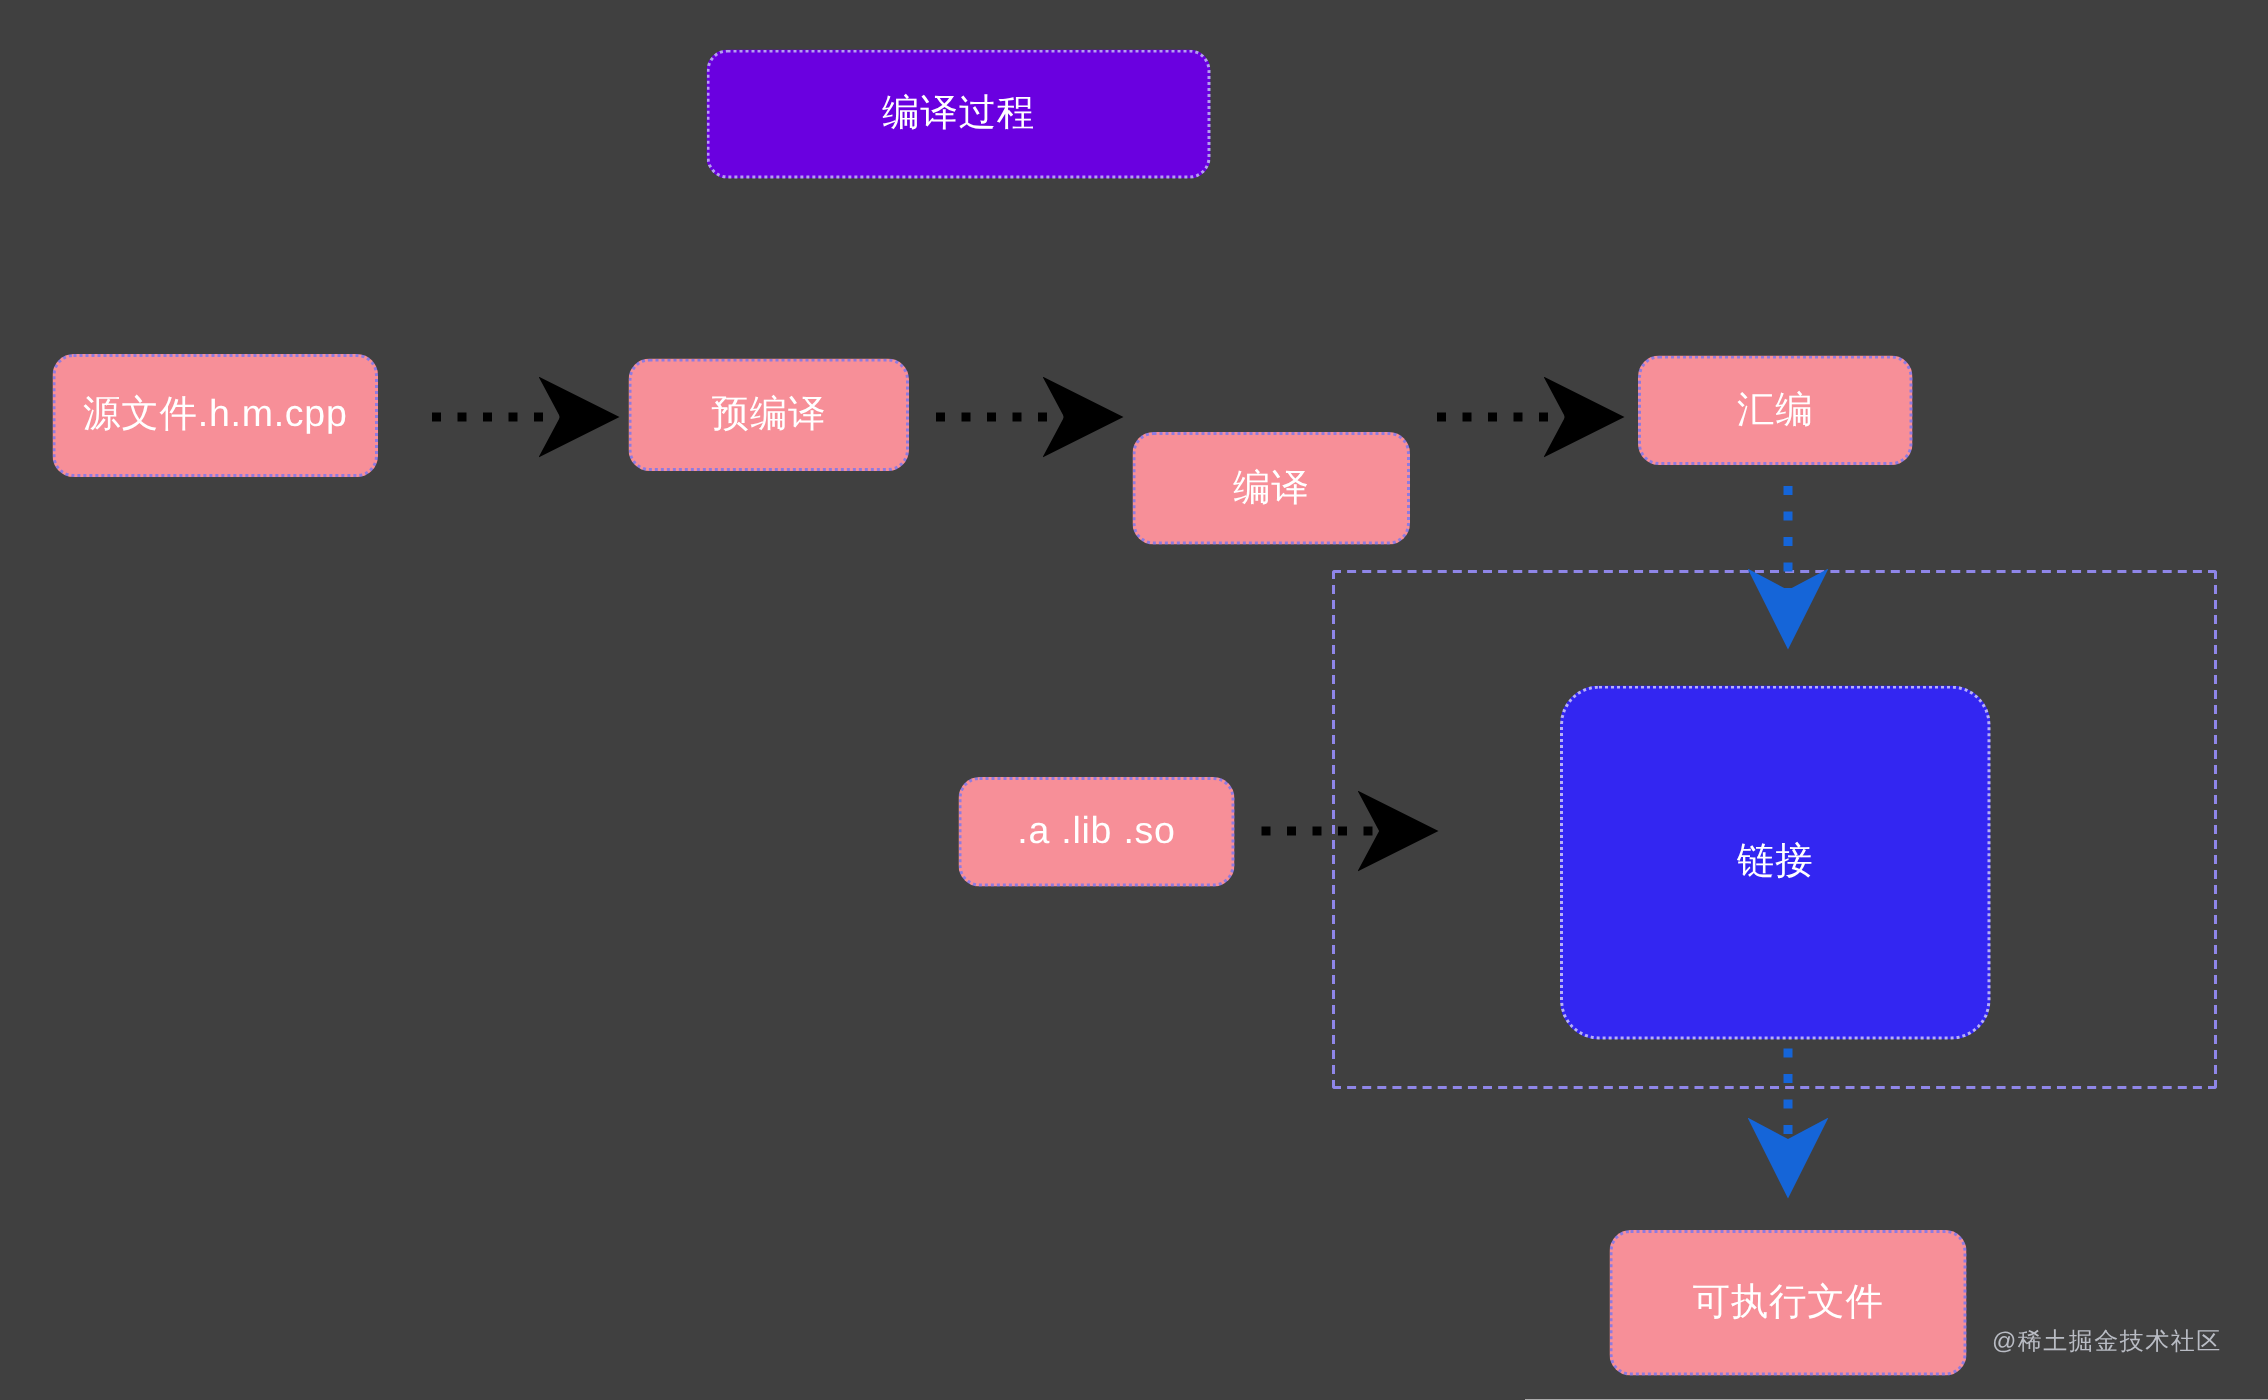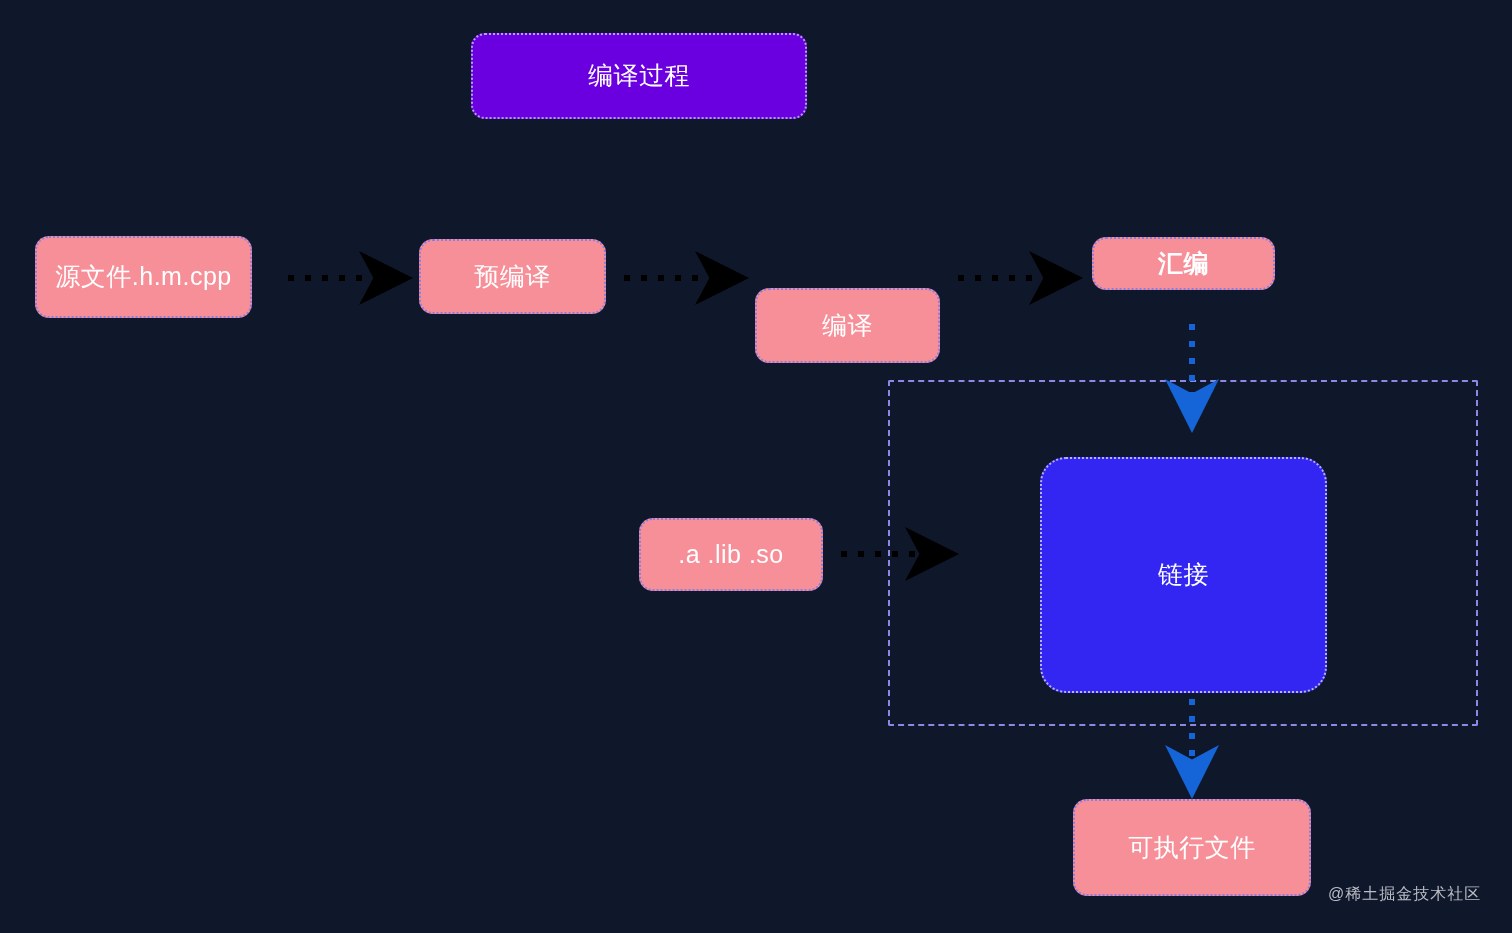--- a/index.html
+++ b/index.html
@@ -78,21 +78,21 @@
     color: #b9bcc4;
     font-size: 16px;
     letter-spacing: 1px;
     white-space: nowrap;
     user-select: none;
   }
 </style>
 </head>
 <body>
 
-<div id="canvas" style="background: #0f172a;">
+<div id="canvas" style="background: #404040;">
 
   <div class="group-box" id="group-container" style="left: 888px; top: 380px; width: 590px; height: 346px; border-color: rgb(143, 134, 232);"></div>
 
   <svg id="connectors" viewBox="0 0 1512 933" xmlns="http://www.w3.org/2000/svg">
     <defs>
       <marker id="arrow-black" viewBox="0 0 12 12" refX="10" refY="6" markerWidth="9" markerHeight="9" orient="auto-start-reverse">
         <path d="M 0 0 L 12 6 L 0 12 L 3.2 6 z" fill="#000000"></path>
       </marker>
       <marker id="arrow-blue" viewBox="0 0 12 12" refX="10" refY="6" markerWidth="9" markerHeight="9" orient="auto-start-reverse">
         <path d="M 0 0 L 12 6 L 0 12 L 3.2 6 z" fill="#1565d8"></path>
@@ -119,27 +119,27 @@
   <div id="stage-nodes-host">
       <div class="node pink" style="left: 35px; top: 236px; width: 217px; height: 82px; background: rgb(247, 143, 152);">
         <span>源文件.h.m.cpp</span>
       </div>
       <div class="node pink" style="left: 419px; top: 239px; width: 187px; height: 75px; background: rgb(247, 143, 152);">
         <span>预编译</span>
       </div>
       <div class="node pink" style="left: 755px; top: 240px; width: 185px; height: 75px; background: rgb(247, 143, 152); margin-top: 48px;">
         <span>编译</span>
       </div>
-      <div class="node pink" style="left: 1092px; top: 237px; width: 183px; height: 53px; background: rgb(247, 143, 152); font-weight: bold;">
+      <div class="node pink" style="left: 1092px; top: 237px; width: 183px; height: 73px; background: rgb(247, 143, 152);">
         <span>汇编</span>
       </div>
       <div class="node pink" style="left: 639px; top: 518px; width: 184px; height: 73px; background: rgb(247, 143, 152); text-align: center;">
         <span>.a .lib .so</span>
       </div>
-      <div class="node pink" style="left: 1073px; top: 799px; width: 238px; height: 97px; background: rgb(247, 143, 152);">
+      <div class="node pink" style="left: 1073px; top: 820px; width: 238px; height: 97px; background: rgb(247, 143, 152);">
         <span>可执行文件</span>
       </div>
     </div>
 
   <div class="node blue" id="link-node" style="left: 1040px; top: 434px; width: 287px; height: 236px; background: rgb(51, 38, 242); margin-top: 23px;">
     <span>链接</span>
   </div>
 
   <div class="watermark" id="watermark" style="left: 1328px; top: 884px;">@稀土掘金技术社区</div>
 

